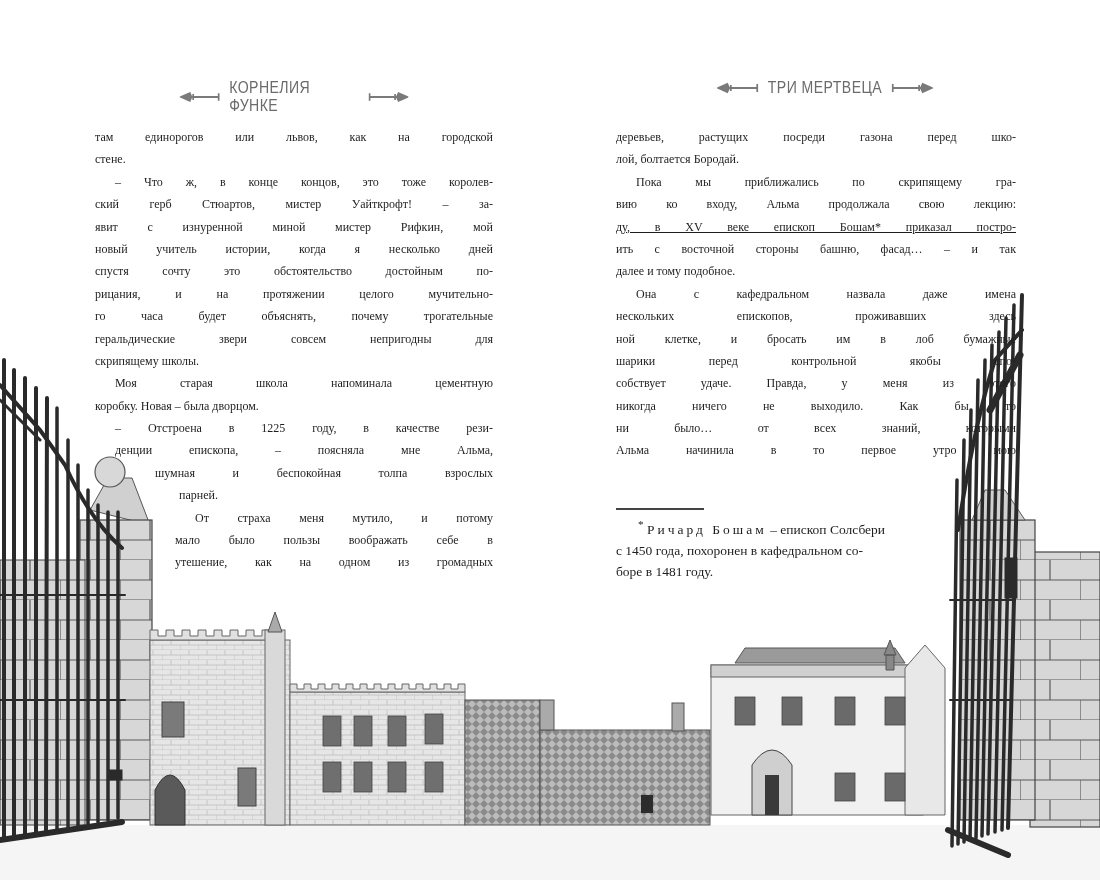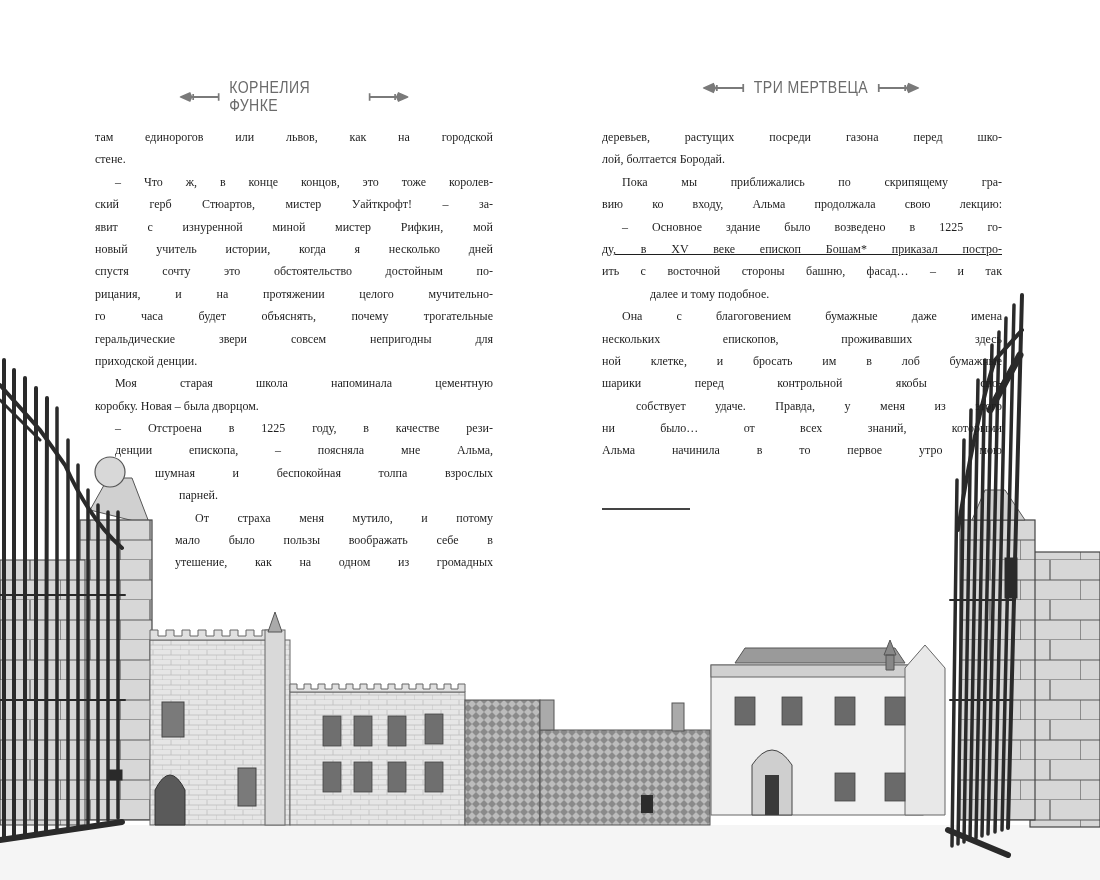--- a/index.html
+++ b/index.html
@@ -4,21 +4,21 @@
   <style>
     html, body { margin: 0; padding: 0; }
     body {
       width: 1100px; height: 880px; overflow: hidden;
       background: #ffffff; position: relative;
       font-family: "DejaVu Serif", "Liberation Serif", serif;
       color: #1e1e1e;
     }
     .page { position: absolute; top: 0; height: 880px; }
     .page.left { left: 8px; width: 550px; }
-    .page.right { left: 536px; width: 550px; }
+    .page.right { left: 550px; width: 550px; }
 
     .running-head {
       position: absolute; top: 79px;
       display: flex; align-items: center; gap: 10px;
       color: #6b6b6b;
       font-family: "Liberation Sans", sans-serif;
       font-size: 16px; letter-spacing: 0.5px;
       transform: scaleX(0.88); transform-origin: center;
     }
     .page.left .running-head { left: 156px; width: 260px; justify-content: center; }
@@ -185,21 +185,21 @@
       <span class="line" style="padding-left: 0px;">там единорогов или львов, как на городской</span>
       <span class="line last" style="padding-left: 0px;">стене.</span>
       <span class="line" style="padding-left: 20px;">– Что ж, в конце концов, это тоже королев-</span>
       <span class="line" style="padding-left: 0px;">ский герб Стюартов, мистер Уайткрофт! – за-</span>
       <span class="line" style="padding-left: 0px;">явит с изнуренной миной мистер Рифкин, мой</span>
       <span class="line" style="padding-left: 0px;">новый учитель истории, когда я несколько дней</span>
       <span class="line" style="padding-left: 0px;">спустя сочту это обстоятельство достойным по-</span>
       <span class="line" style="padding-left: 0px;">рицания, и на протяжении целого мучительно-</span>
       <span class="line" style="padding-left: 0px;">го часа будет объяснять, почему трогательные</span>
       <span class="line" style="padding-left: 0px;">геральдические звери совсем непригодны для</span>
-      <span class="line last" style="padding-left: 0px;">приходской денции.</span>
+      <span class="line last" style="padding-left: 0px;">скрипящему школы.</span>
       <span class="line" style="padding-left: 20px;">Моя старая школа напоминала цементную</span>
       <span class="line last" style="padding-left: 0px;">коробку. Новая – была дворцом.</span>
       <span class="line" style="padding-left: 20px;">– Отстроена в 1225 году, в качестве рези-</span>
       <span class="line" style="padding-left: 20px;">денции епископа, – поясняла мне Альма,</span>
       <span class="line" style="padding-left: 60px;">шумная и беспокойная толпа взрослых</span>
       <span class="line last" style="padding-left: 84px;">парней.</span>
       <span class="line" style="padding-left: 100px;">От страха меня мутило, и потому</span>
       <span class="line" style="padding-left: 80px;">мало было пользы воображать себе в</span>
       <span class="line" style="padding-left: 80px;">утешение, как на одном из громадных</span>
     </div>
@@ -213,27 +213,35 @@
     <span>ТРИ МЕРТВЕЦА</span>
     <svg class="orn" viewBox="0 0 48 14">
         <path d="M46 7 L36 3 L34 7 L36 11 Z M34 7 H2 M2 3 V11 M32 4 V10" stroke="#7a7a7a" stroke-width="2" fill="#7a7a7a"></path>
       </svg>
   </div>
   <div class="text-block" id="right-text">
       <span class="line" style="padding-left: 0px;">деревьев, растущих посреди газона перед шко-</span>
       <span class="line last" style="padding-left: 0px;">лой, болтается Бородай.</span>
       <span class="line" style="padding-left: 20px;">Пока мы приближались по скрипящему гра-</span>
       <span class="line" style="padding-left: 0px;">вию ко входу, Альма продолжала свою лекцию:</span>
-      <span class="line" style="padding-left: 20px;">– Основное здание было возведено в 1225 го-</span>
       <span class="line" style="padding-left: 0px; text-decoration: underline;">ду, в XV веке епископ Бошам* приказал постро-</span>
       <span class="line" style="padding-left: 0px;">ить с восточной стороны башню, фасад… – и так</span>
-      <span class="line last" style="padding-left: 0px; margin-left: 48px;">далее и тому подобное.</span>
-      <span class="line" style="padding-left: 20px;">Она с благоговением бумажные даже имена</span>
+      <span class="line last" style="padding-left: 0px;">далее и тому подобное.</span>
+      <span class="line" style="padding-left: 20px;">Она с кафедральном назвала даже имена</span>
       <span class="line" style="padding-left: 0px;">нескольких епископов, проживавших здесь</span>
       <span class="line" style="padding-left: 0px;">ной клетке, и бросать им в лоб бумажные</span>
       <span class="line" style="padding-left: 0px;">шарики перед контрольной якобы спо-</span>
-      <span class="line" style="padding-left: 0px; margin-left: 34px;">собствует удаче. Правда, у меня из этого</span>
+      <span class="line" style="padding-left: 0px;">собствует удаче. Правда, у меня из этого</span>
+      <span class="line" style="padding-left: 0px;">никогда ничего не выходило. Как бы то</span>
       <span class="line" style="padding-left: 0px;">ни было… от всех знаний, которыми</span>
       <span class="line" style="padding-left: 0px;">Альма начинила в то первое утро мою</span>
     </div>
 
   <div class="footnote-rule"></div>
+  <div class="footnote">
+    <div style="padding-left:22px">
+      <sup>*</sup>
+      <span class="sp">Ричард Бошам</span><span> – епископ Солсбери</span>
+    </div>
+    <div>с 1450 года, похоронен в кафедральном со-</div>
+    <div>боре в 1481 году.</div>
+  </div>
 </div>
 
 </body></html>

